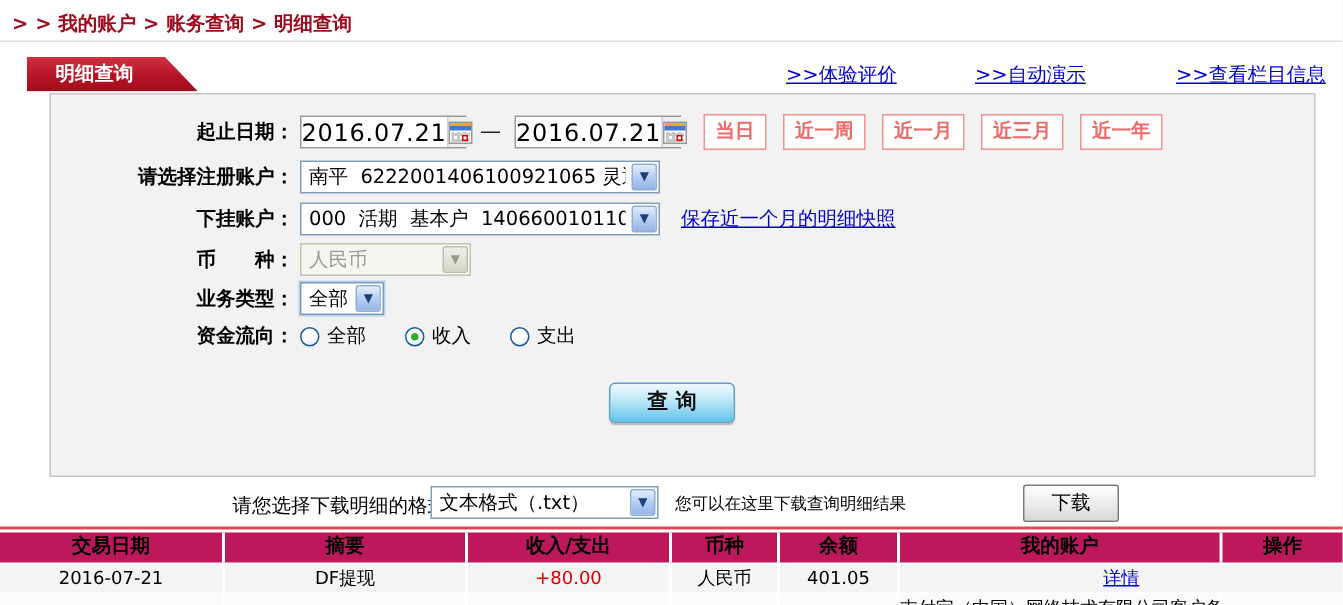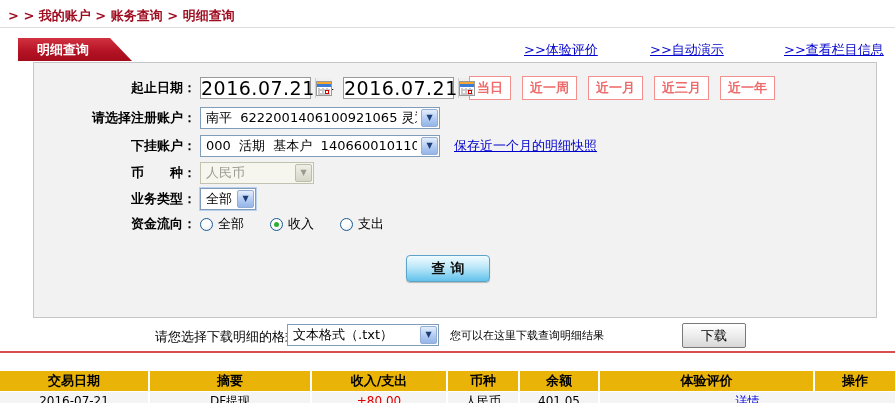--- a/index.html
+++ b/index.html
@@ -21,21 +21,21 @@
 
   
   .panel { position:absolute; left:33px; top:62px; width:844px; height:256px;
     background:#f2f2f2; border:1px solid #c6c6c6; }
   .frow { position:absolute; left:0; right:0; display:flex; align-items:center; }
   .flabel { width:162px; text-align:right; font-size:13px; font-weight:bold; white-space:pre; flex:none; }
   .fcontent { display:flex; align-items:center; margin-left:4px; }
 
   
   .date-box { width:111px; height:22px; background:#fff; border:1px solid #9a9a9a; display:flex; align-items:center; }
-  .date-box .val { flex:1; text-align:center; font-size:19px; letter-spacing:0.5px; }
+  .date-box .val { flex:1; text-align:center; font-size:16px; letter-spacing:0.5px; }
   .cal-btn { width:22px; height:20px; background:#efefef; border-left:1px solid #d0d0d0; display:flex; align-items:center; justify-content:center; cursor:pointer; }
   .cal-icon { width:16px; height:15px; background:#fff; border:1px solid #999; position:relative; }
   .cal-icon::before { content:""; position:absolute; top:0; left:0; right:0; height:5px;
     background:linear-gradient(180deg,#f4a72c 0 2px, #3a7bd5 2px 5px); }
   .cal-icon::after { content:""; position:absolute; left:1px; right:1px; top:6px; height:7px;
     background:repeating-linear-gradient(90deg,#bbb 0 2px, transparent 2px 4px),
                repeating-linear-gradient(0deg,#bbb 0 2px, transparent 2px 4px); opacity:.8; }
   .cal-dot { position:absolute; right:2px; bottom:1px; width:4px; height:4px; border:1px solid #d00; background:#fff; z-index:2; }
   .dash { margin:0 9px; font-size:14px; color:#222; }
 
@@ -81,21 +81,21 @@
   .dl-btn { position:absolute; left:682px; top:0; width:64px; height:25px; border:1px solid #7a7a7a; border-radius:2px;
     background:linear-gradient(180deg,#ffffff,#e9e9e9 60%,#d7d7d7); font-size:13px; text-align:center;
     line-height:23px; cursor:pointer; white-space:pre; }
 
   
   .red-line { position:absolute; top:351px; left:0; width:895px; height:2px; background:#d94f50; }
   .tbl { position:absolute; top:355px; left:0; width:895px; }
   .trow { display:flex; border-bottom:1px solid #fff; }
   .trow > div { border-right:2px solid #fff; overflow:hidden; text-align:center; white-space:pre; }
   .trow > div:last-child { border-right:none; }
-  .thead { background:#eab308;margin-top:16px; }
+  .thead { background:#be185d; }
   .thead > div { height:20px; line-height:20px; font-size:13px; font-weight:bold; }
   .tdata > div { height:19px; line-height:19px; font-size:12px; }
   .row-a { background:#f4f4f4; } .row-b { background:#fbfbfb; }
   .c0{width:150px;} .c1{width:162px;} .c2{width:136px;} .c3{width:72px;} .c4{width:80px;} .c5{width:215px;} .c6{flex:1;}
   .amount-pos { color:#dd0000; }
   .detail-link { color:#0000dd; text-decoration:underline; cursor:pointer; }
 </style>
 </head>
 <body>
 
@@ -221,21 +221,21 @@
 
 <div class="red-line"></div>
 
 <div class="tbl">
   <div class="trow thead">
     <div class="c0">交易日期</div>
     <div class="c1">摘要</div>
     <div class="c2">收入/支出</div>
     <div class="c3">币种</div>
     <div class="c4">余额</div>
-    <div class="c5">体验评价</div>
+    <div class="c5">我的账户</div>
     <div class="c6">操作</div>
   </div>
   <div class="trow tdata row-a">
     <div class="c0">2016-07-21</div>
     <div class="c1">DF提现</div>
     <div class="c2 amount-pos">+80.00</div>
     <div class="c3">人民币</div>
     <div class="c4">401.05</div>
     <div class="c6"><span class="detail-link">详情</span></div>
   </div>

